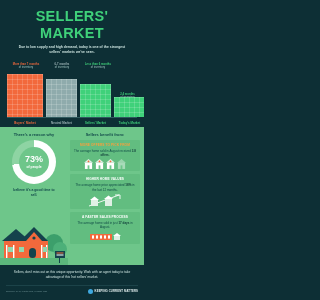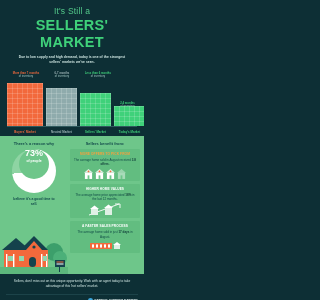--- a/index.html
+++ b/index.html
@@ -76,21 +76,21 @@
   .sec-ttl {
     text-align:center; font-size:3.9px; font-weight:bold;
     color:#12494a; padding-top:5px; letter-spacing:.05px;
   }
 
   
   .donut-wrap { display:flex; justify-content:center; margin-top:3px; }
   .donut {
     width:44px; height:44px; border-radius:50%;
     background:conic-gradient(#ffffff 0 73%, #8ed4a3 73% 100%);
-    display:flex; align-items:flex-start; justify-content:center;
+    display:flex; align-items:center; justify-content:center;
     position:relative;
   }
   .donut::after {
     content:""; position:absolute; width:30px; height:30px;
     border-radius:50%; background:#6ec68a;
   }
   .donut-label { position:relative; z-index:2; text-align:center; }
   .donut-pct { font-size:9px; font-weight:bold; color:#ffffff; line-height:1; }
   .donut-of  { font-size:3.4px; font-weight:bold; color:#ffffff; margin-top:1px; }
   .believe {
@@ -127,21 +127,20 @@
   .brand-dot {
     width:5px; height:5px; border-radius:50%; background:#3fa9e0;
     display:flex; align-items:center; justify-content:center;
   }
   .brand-txt { color:#e3efee; font-size:2.8px; font-weight:bold; letter-spacing:.1px; }
 </style>
 </head>
 <body>
 
 <div class="header">
-  <div class="eyebrow">It's Still a</div>
   <div class="headline">SELLERS' MARKET</div>
   <div class="subhead">Due to low supply and high demand, today is one of the strongest sellers' markets we've seen.</div>
 </div>
 
 <div class="chart-zone">
 
   <div class="cap-row">
     <div class="cap c1">
       <span class="ttl">More than 7 months</span>
       <span class="sub">of inventory</span>

